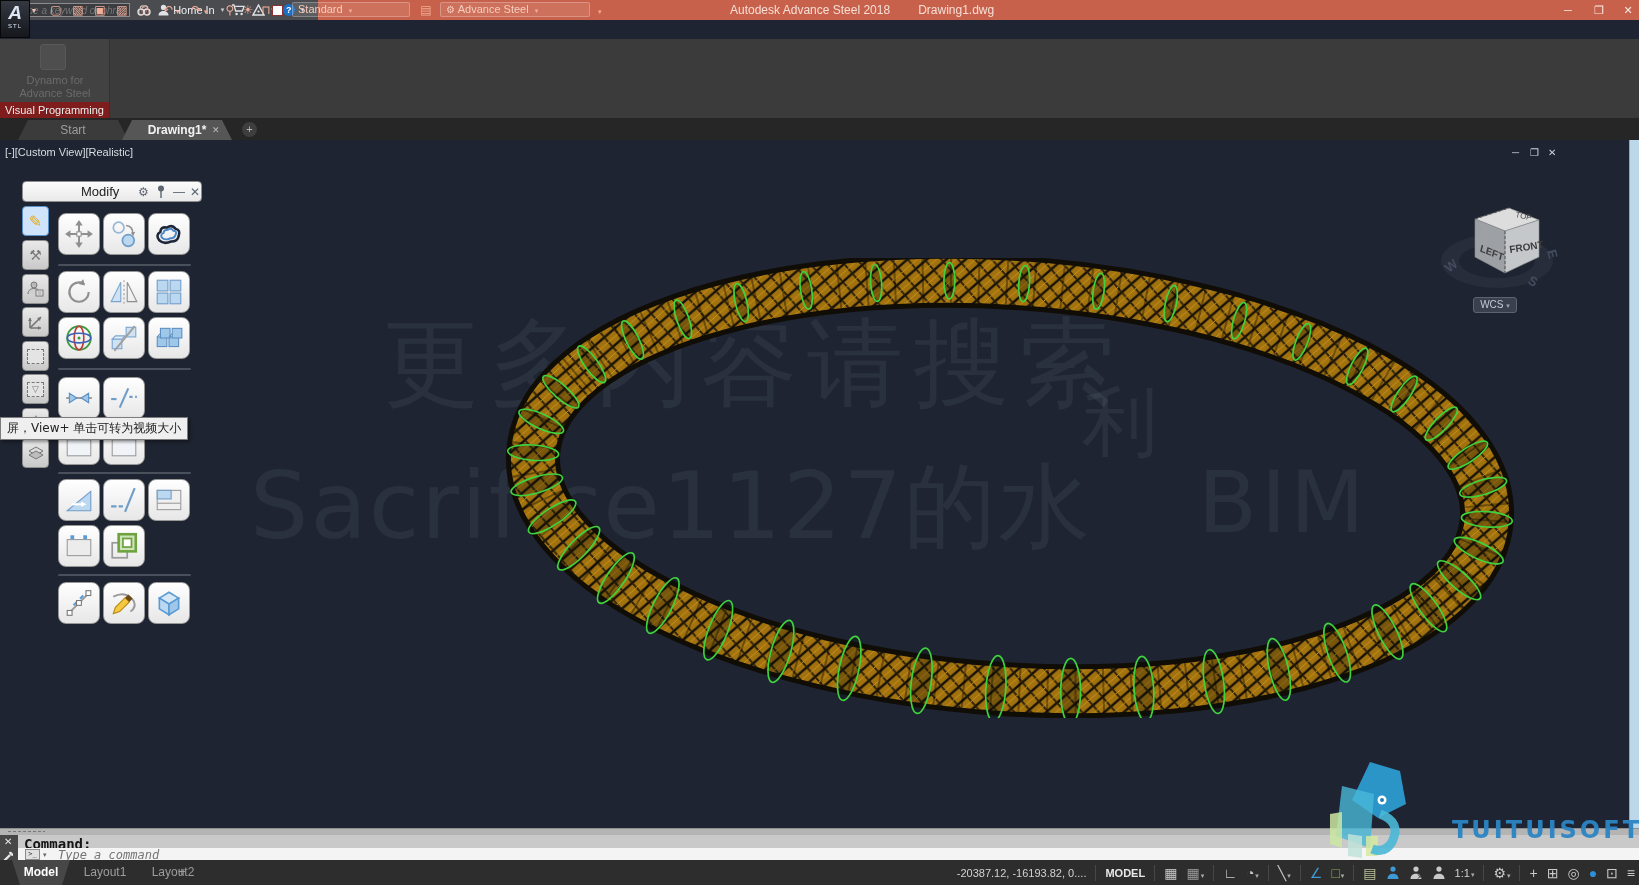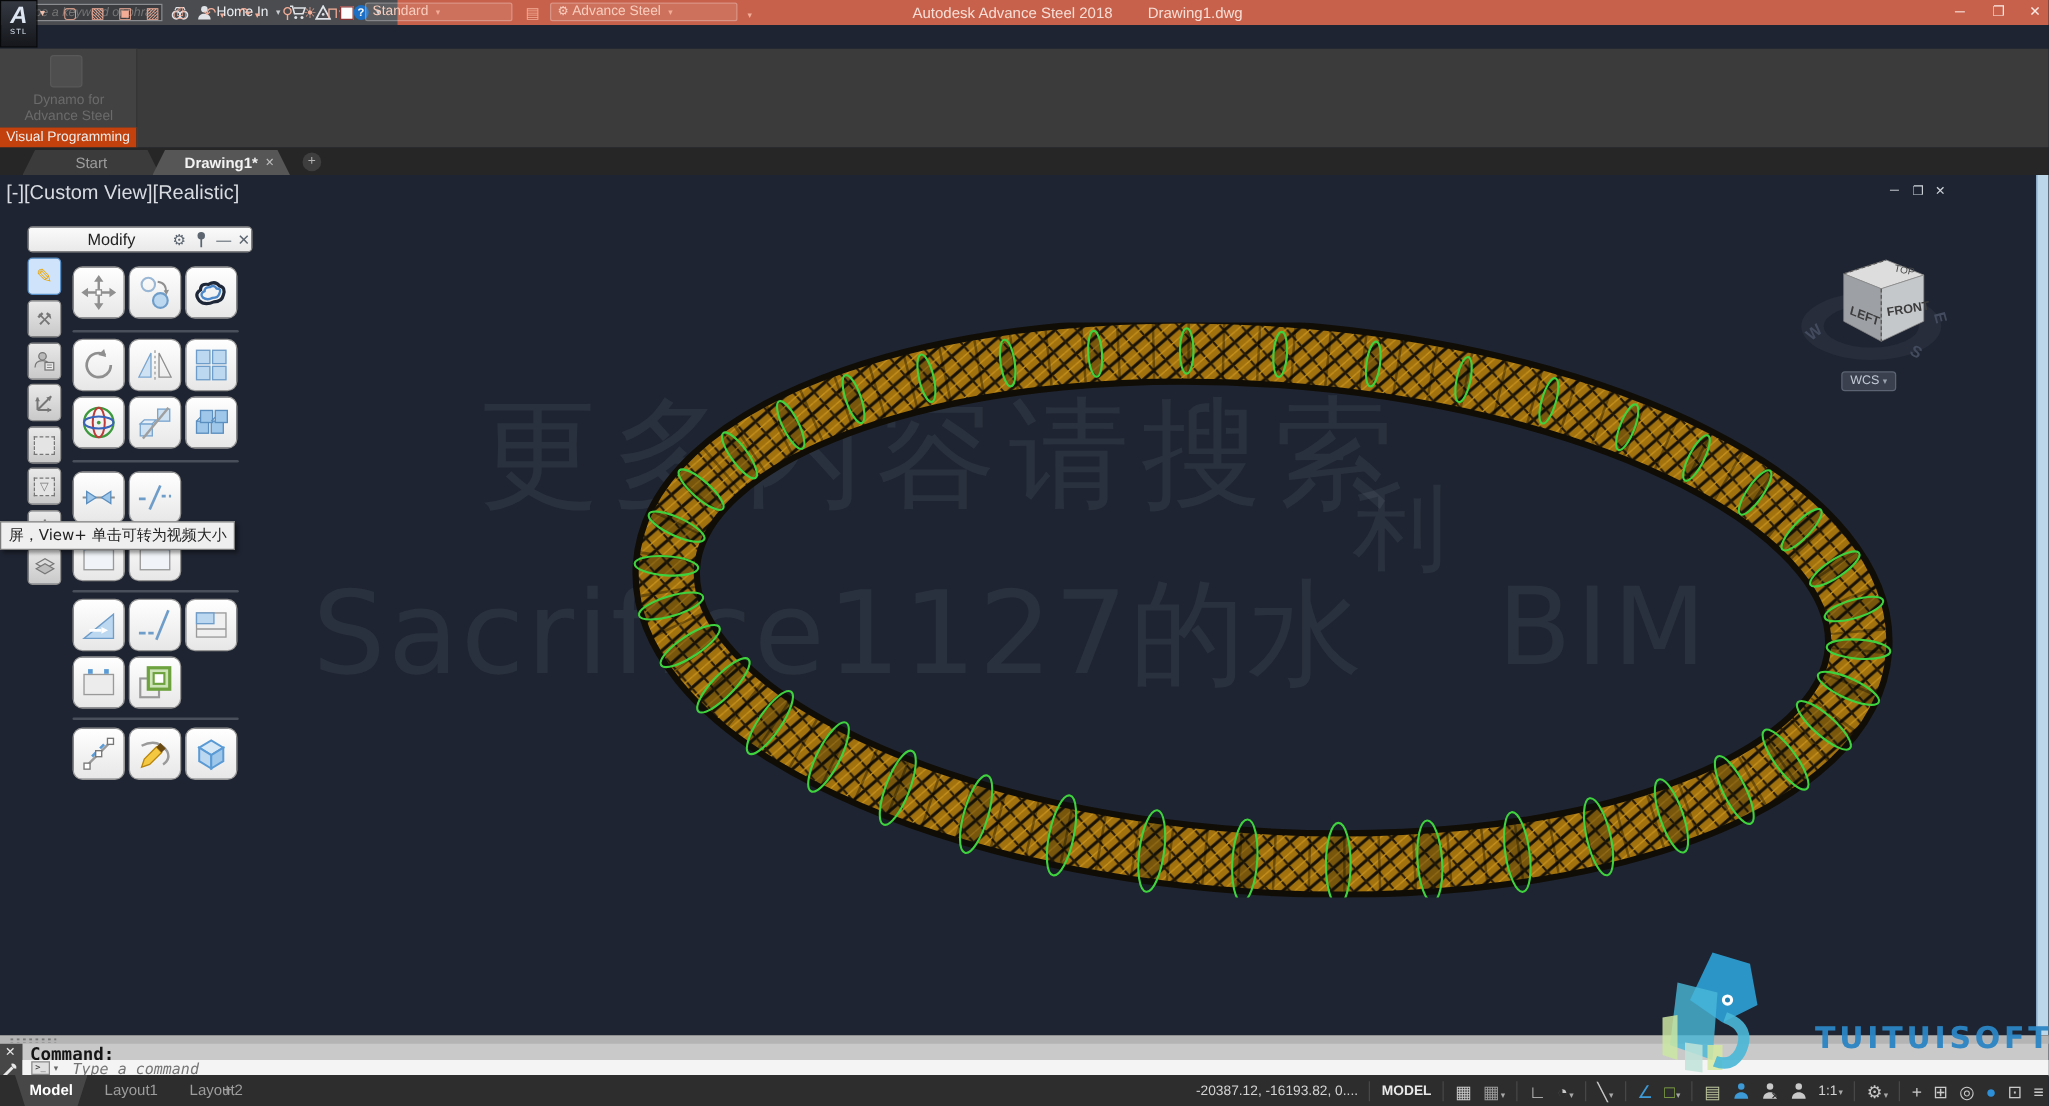--- a/index.html
+++ b/index.html
@@ -42,55 +42,55 @@
   .rtab { padding:0 10px; font-size:12px; color:#e2e2e2; line-height:19px; white-space:nowrap; }
   .rtab.active { background:#555555; color:#ffffff; }
   #ribbonopt { width:26px; height:11px; background:#9aa0a6; border-radius:6px; margin:4px 0 0 12px; position:relative; }
   #ribbonopt:after { content:"▾"; position:absolute; right:-12px; top:-2px; color:#c9c9c9; font-size:8px; }
 
   
   #ribbonbody { left:0; top:39px; width:1639px; height:79px; background:#3b3b3b; }
   #dynpanel { left:0; top:39px; width:110px; height:63px; background:#424242; border-right:1px solid #323232; }
   #dynicon { left:40px; top:44px; width:26px; height:26px; background:#4e4e4e; border:1px solid #585858; border-radius:3px; }
   #dynlabel { left:0; top:74px; width:110px; text-align:center; color:#6b6b6b; font-size:11px; line-height:13px; }
-  #panelfooter { left:0; top:102px; width:110px; height:16px; background:#c2410c; color:#ececec;
+  #panelfooter { left:0; top:102px; width:110px; height:16px; background:#7f1d1d; color:#ececec;
      font-size:11px; text-align:center; line-height:16px; border-right:1px solid #323232; }
 
   
   #filetabs { left:0; top:118px; width:1639px; height:22px; background:#262626; }
   .ftab { position:absolute; top:2px; height:20px; font-size:12px; text-align:center; line-height:20px;
      clip-path:polygon(10px 0, calc(100% - 10px) 0, 100% 100%, 0 100%); }
   #ftab-start { left:18px; width:110px; background:#3b3b3b; color:#9d9d9d; }
   #ftab-drawing { left:122px; width:110px; background:#565656; color:#f2f2f2; font-weight:bold; }
   #ftab-close { left:212px; top:7px; color:#bdbdbd; font-size:9px; z-index:5; }
   #ftab-plus { left:242px; top:4px; width:15px; height:15px; background:#3e3e3e; border-radius:50%;
      color:#b5b5b5; font-size:11px; text-align:center; line-height:15px; }
 
   
   #viewport { left:0; top:140px; width:1639px; height:688px; background:#1e2431; overflow:hidden; }
-  #vplabel { left:5px; top:6px; color:#d8dce2; font-size:16px; }
+  #vplabel { left:5px; top:6px; color:#d8dce2; font-size:11px; }
   .dwgctl { top:7px; color:#cfd4da; font-size:10px; }
   .wm { color:rgba(196,210,232,0.075); white-space:nowrap; font-family:"DejaVu Sans",sans-serif; }
   #wm1 { left:383px; top:160px; font-size:96px; letter-spacing:10px; }
   #wm2 { left:250px; top:305px; font-size:92px; letter-spacing:2px; }
   #wm2b { left:1082px; top:232px; font-size:76px; }
   #wm3 { left:1198px; top:312px; font-size:86px; letter-spacing:4px; }
   #ringsvg { left:505px; top:118px; }
   #vscroll { left:1629px; top:0px; width:10px; height:688px; background:#bcd7ea; border-left:1px solid #86abc7; }
 
   
   #viewcube { left:1435px; top:53px; }
   #wcsbtn { left:1473px; top:157px; width:44px; height:16px; background:#3a404e; border:1px solid #5c6372;
      border-radius:3px; color:#c3cad6; font-size:10px; line-height:14px; text-align:center; }
   #wcsbtn .cc { font-size:7px; color:#9aa2b0; }
 
   
   #palhead { left:22px; top:41px; width:180px; height:21px; background:linear-gradient(#fbfbfb,#e9e9e9);
      border:1px solid #8e8e8e; border-radius:4px; z-index:10; }
-  #paltitle { left:47px; top:2px; font-size:13px; color:#222; }
+  #paltitle { left:58px; top:2px; font-size:13px; color:#222; }
   .ph-ic { top:3px; color:#5c6570; font-size:12px; }
   .sidebtn { position:absolute; left:22px; width:27px; height:30px; background:linear-gradient(#e9e9e9,#c9c9c9);
      border:1px solid #8e8e8e; border-radius:4px; display:flex; align-items:center; justify-content:center; z-index:9;}
   .sidebtn.sel { background:#cfe4fa; border-color:#5a90c8; }
   .gi { position:absolute; width:42px; height:42px; background:linear-gradient(#ffffff,#e7e7e7);
      border:1px solid #979797; border-radius:8px; display:flex; align-items:center; justify-content:center; z-index:9;}
   .gi svg { width:30px; height:30px; }
   .psep { position:absolute; left:58px; width:133px; height:2px; background:#4a505b; border-radius:1px; z-index:8;}
   .dashedbox { width:17px; height:15px; border:1px dashed #777; background:#e4e4e4; }
 

